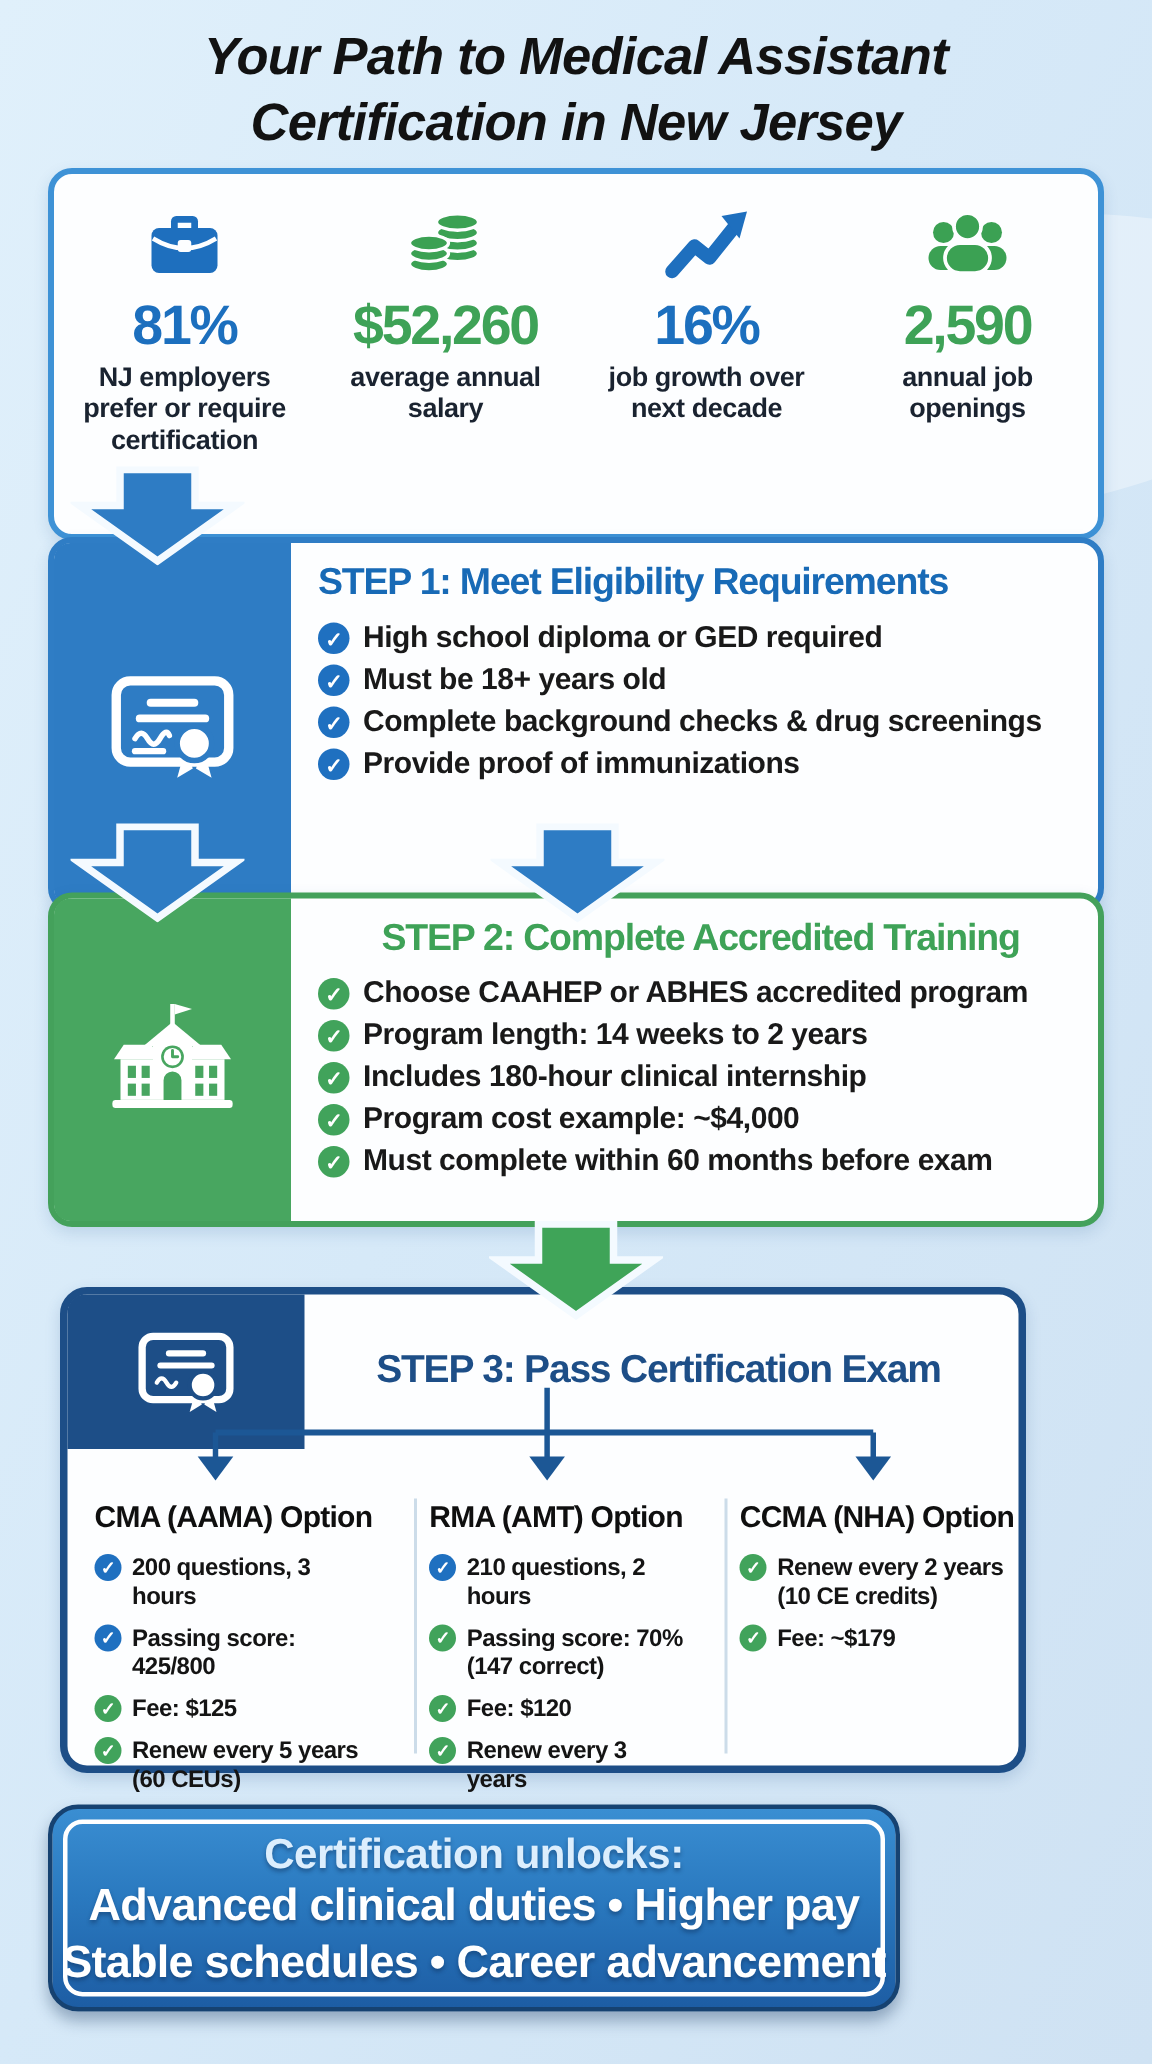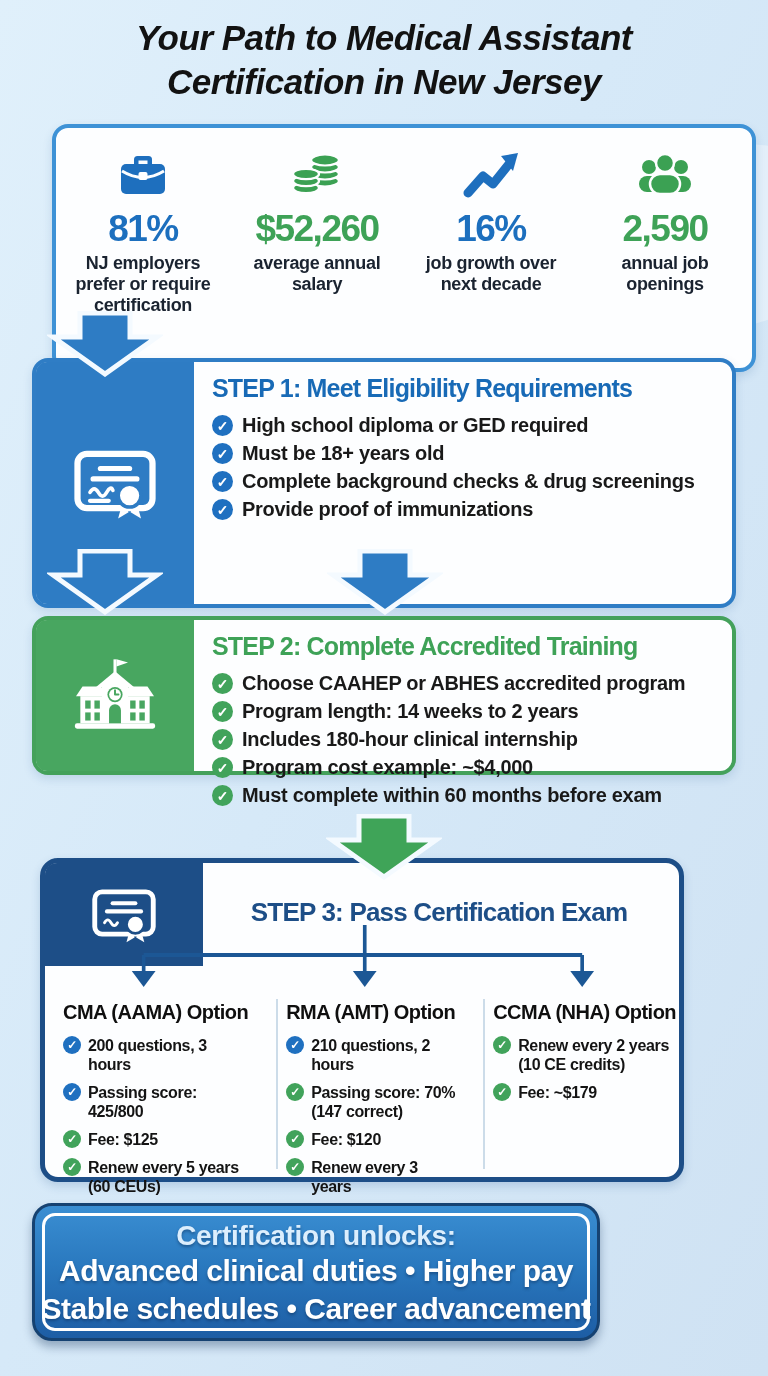--- a/index.html
+++ b/index.html
@@ -5,36 +5,36 @@
   html,body{margin:0;padding:0;background:#c9def0;}
   .canvas{position:relative;width:768px;height:1376px;overflow:hidden;
     font-family:"Liberation Sans",sans-serif;
     background:linear-gradient(115deg,#e0f0fb 0%,#d6e9f8 45%,#cfe2f3 100%);}
   .bg-wave{position:absolute;top:150px;right:-120px;width:560px;height:200px;
     background:rgba(255,255,255,.35);border-radius:45%;transform:rotate(-7deg);}
   
   .title{position:absolute;top:16px;left:0;width:100%;margin:0;text-align:center;
     font-size:35px;line-height:44px;font-weight:bold;color:#121212;letter-spacing:-.5px;font-style:italic;}
   
-  .stats{position:absolute;left:32px;top:124px;width:704px;height:248px;box-sizing:border-box;
+  .stats{position:absolute;left:32px;top:112px;width:704px;height:248px;box-sizing:border-box;
     background:#fdfeff;border:4px solid #3e92d6;border-radius:16px;display:flex;
-    box-shadow:0 4px 10px rgba(30,80,140,.15);margin-left:20px;}
+    box-shadow:0 4px 10px rgba(30,80,140,.15);}
   .stat{flex:1;text-align:center;padding-top:18px;}
   .stat-icon{height:58px;display:flex;align-items:center;justify-content:center;}
   .stat-value{font-size:37px;font-weight:bold;letter-spacing:-1.5px;margin-top:4px;}
   .stat-value.blue{color:#1c6fbe}.stat-value.green{color:#3ea257}
   .stat-label{font-size:18px;line-height:21px;font-weight:bold;color:#1a2330;
     margin:3px auto 0;max-width:162px;letter-spacing:-.3px;}
   
   .flow-arrow{position:absolute;width:116px;height:66px;z-index:5;}
   
   .step{position:absolute;left:32px;width:704px;box-sizing:border-box;background:#fdfeff;
     border-radius:16px;box-shadow:0 4px 10px rgba(30,80,140,.15);}
   .step1{top:358px;height:250px;border:4px solid #2f7dc5;}
-  .step2{top:616px;height:159px;border:4px solid #44a15b;}
+  .step2{top:595px;height:223px;border:4px solid #44a15b;text-align:center;}
   .side{position:absolute;left:0;top:0;bottom:0;width:158px;border-radius:11px 0 0 11px;
     display:flex;align-items:center;justify-content:center;}
   .step1 .side{background:#2e7cc4;}
   .step2 .side{background:#48a660;}
   .step-content{position:absolute;left:176px;top:10px;right:10px;}
   .step-title{font-size:25px;font-weight:bold;letter-spacing:-.8px;white-space:nowrap;margin:2px 0 8px;}
   .step1 .step-title{color:#186ab6}.step2 .step-title{color:#3ea257}
   ul.items{list-style:none;margin:0;padding:0;}
   ul.items li{display:flex;gap:9px;align-items:flex-start;
     font-size:20px;font-weight:bold;letter-spacing:-.3px;color:#191919;line-height:28px;}

